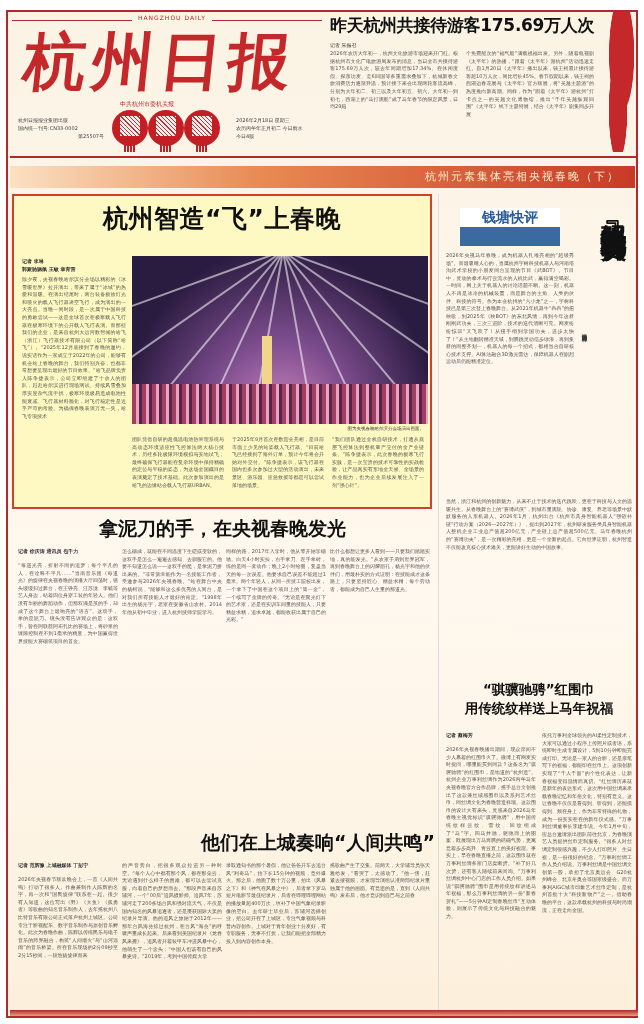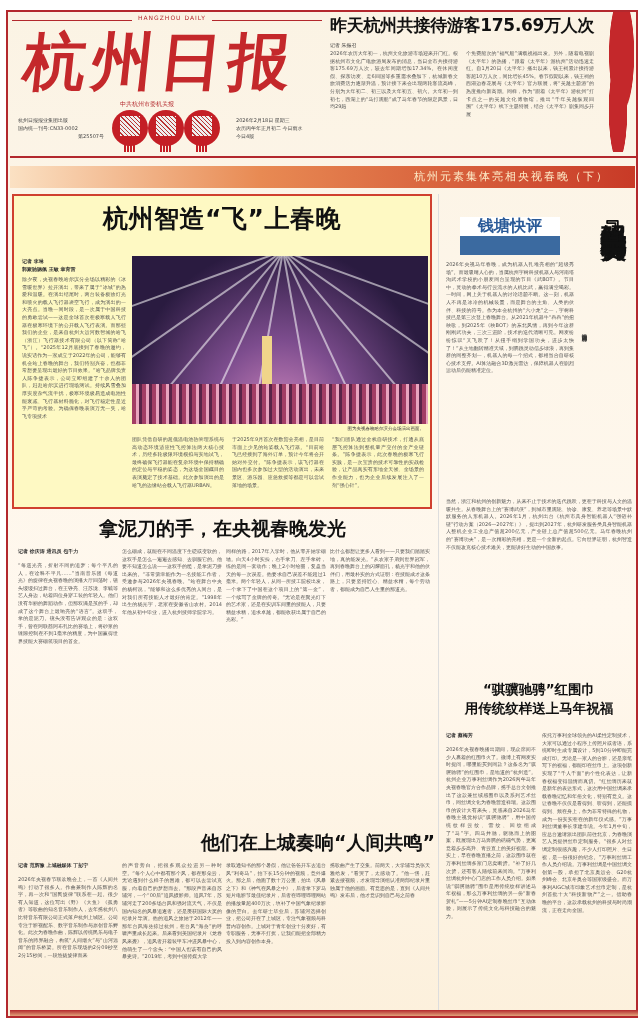--- a/index.html
+++ b/index.html
@@ -18,35 +18,35 @@
 .lantern .qr{position:absolute;left:8px;top:6px;width:20px;height:20px;background:repeating-linear-gradient(45deg,#eee 0 2px,#b33 2px 3px)}
 .lantern .tas{position:absolute;left:12px;top:34px;width:12px;height:8px;background:repeating-linear-gradient(90deg,#c41e25 0 2px,transparent 2px 3px)}
 .dateinfo{position:absolute;left:236px;top:116px;font-size:5px;line-height:8px;color:#444}
 .redline{position:absolute;left:10px;top:156px;width:628px;height:2px;background:#b3282d}
 .lead{position:absolute;left:330px;top:12px;width:270px}
 .lead h1{font-size:17px;font-weight:bold;color:#111;letter-spacing:-.3px;line-height:26px}
 .lead .by{font-size:5px;margin-top:4px}
 .cols2{display:flex;gap:8px;margin-top:2px}
 .txt{font-size:5px;line-height:7.6px;color:#555;text-align:justify}
 .horse{position:absolute;left:600px;top:12px;width:36px;height:140px;background:radial-gradient(ellipse at 60% 30%,#c4282b 0 40%,transparent 42%),radial-gradient(ellipse at 50% 70%,#c4282b 0 35%,transparent 37%)}
-.banner{position:absolute;left:10px;top:166px;width:625px;height:22px;background:linear-gradient(90deg,#fbe1c3,#e88a53 40%,#c83a27);color:#fdecc8;font-size:11px;text-align:right;padding-right:26px;line-height:22px;letter-spacing:2px}
+.banner{position:absolute;left:10px;top:166px;width:625px;height:22px;background:linear-gradient(90deg,#fbe1c3,#e88a53 40%,#c83a27);color:#fdecc8;font-size:11px;text-align:right;padding-right:15px;line-height:22px;letter-spacing:2px}
 .featbox{position:absolute;left:12px;top:194px;width:420px;height:315px;border:2px solid #d0402f;background:#fef9c3}
 .featbox h2{position:absolute;left:0;right:0;top:6px;text-align:center;font-size:25px;font-weight:900;color:#111;letter-spacing:.5px}
 .featbox .sub{position:absolute;left:0;right:0;top:40px;text-align:center;font-family:"DejaVu Serif",serif;font-size:11px;color:#222}
 .photo{position:absolute;left:118px;top:60px;width:296px;height:168px;background:radial-gradient(ellipse at 50% 100%,#d58ac1 0,#7d4d8e 35%,#2a1b40 75%);overflow:hidden}
 .beam{position:absolute;left:150px;top:-5px;width:2px;height:220px;background:rgba(255,255,255,.55);transform-origin:top center}
 .tower{position:absolute;left:130px;top:80px;width:10px;height:50px;background:#f0d58a}
 .crowd{position:absolute;left:0;right:0;bottom:0;height:40px;background:repeating-linear-gradient(90deg,#a23d64 0 4px,#e9a5bf 4px 7px,#5a2448 7px 10px)}
 .cap{position:absolute;right:6px;top:230px;font-size:4.5px;color:#333}
 .fcol{position:absolute}
 .ktitle{position:absolute;left:10px;top:516px;width:425px;text-align:center;font-size:19px;font-weight:700;color:#111}
 .ktitle2{position:absolute;left:10px;top:830px;width:425px;text-align:right;font-size:19px;font-weight:900;color:#111}
 .sep{position:absolute;left:438px;top:194px;width:1px;height:820px;background:#ddd}
 .commentary{position:absolute;left:446px;top:204px;width:128px}
-.qt-logo{height:38px;width:100px;margin:13px auto 6px;background:linear-gradient(#fff 0 50%,#3b6aa0 50% 100%);text-align:center;color:#2a5a98;font-weight:bold;font-size:16px;line-height:18px}
+.qt-logo{height:38px;width:100px;margin:4px auto 6px;background:linear-gradient(#fff 0 50%,#3b6aa0 50% 100%);text-align:center;color:#2a5a98;font-weight:bold;font-size:14px;line-height:18px}
 .vtitle{position:absolute;left:596px;top:204px;width:36px;writing-mode:vertical-rl;font-size:26px;font-weight:900;color:#111;line-height:36px;letter-spacing:1px}
 .vauthor{position:absolute;left:582px;top:330px;writing-mode:vertical-rl;font-size:5.5px;color:#333}
 .wide-txt{position:absolute;left:446px;top:498px;width:186px}
 .qtitle{position:absolute;left:446px;top:680px;width:186px;text-align:center;font-size:13.5px;font-weight:900;color:#111;line-height:19px}
 .bottom-shadow{position:absolute;left:10px;top:1010px;width:628px;height:6px;background:linear-gradient(#b3282d,#e2a37a)}
 </style>
 </head>
 <body>
 
 <div class="frame"></div>

